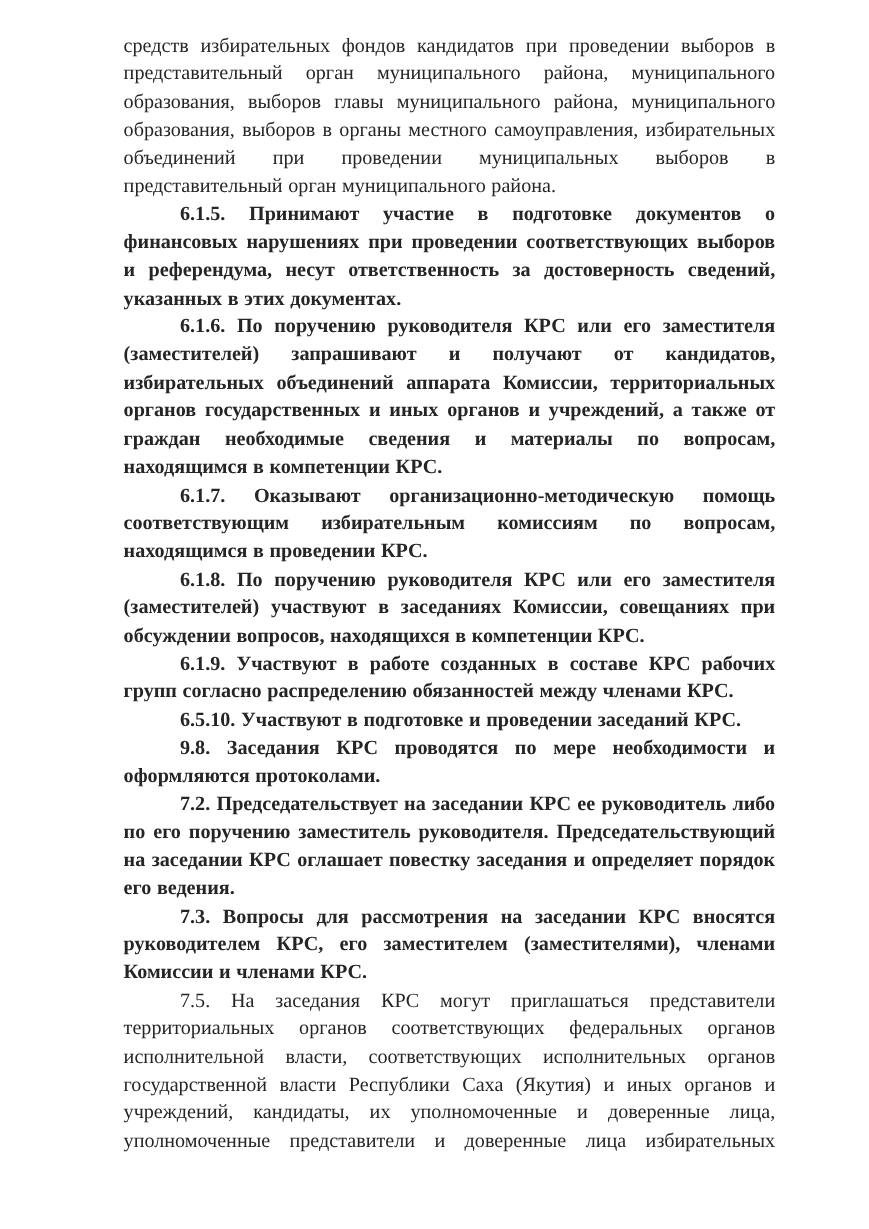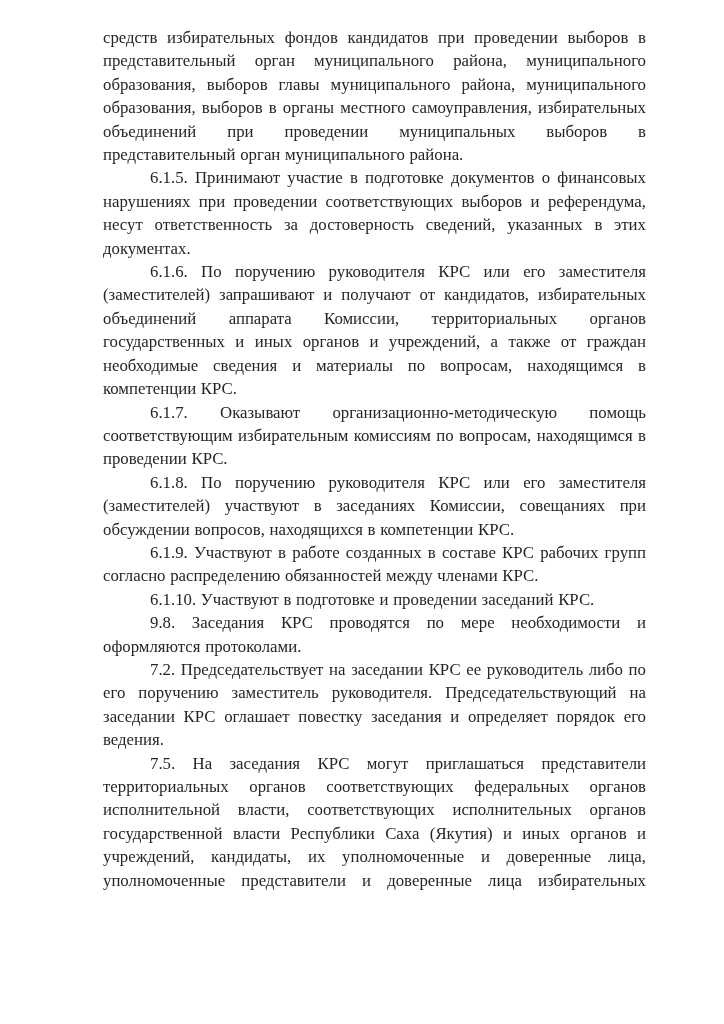--- a/index.html
+++ b/index.html
@@ -22,20 +22,21 @@
     color: #252525;
   }
   .page p {
     margin: 0;
     padding: 0;
     text-align: justify;
     word-spacing: 0.5px;
   }
   .para-indent {
     text-indent: 47px;
+    font-weight: bold;
   }
   .para-continuation {
     text-indent: 0;
   }
   .para-unfinished {
     text-indent: 47px;
     text-align-last: justify;
   }
   .section-heading {
     text-align: center;
@@ -47,17 +48,18 @@
 </head>
 <body>
 
 <div class="page">
   <p class="para-continuation">средств избирательных фондов кандидатов при проведении выборов в представительный орган муниципального района, муниципального образования, выборов главы муниципального района, муниципального образования, выборов в органы местного самоуправления, избирательных объединений при проведении муниципальных выборов в представительный орган муниципального района.</p>
   <p class="para-indent">6.1.5. Принимают участие в подготовке документов о финансовых нарушениях при проведении соответствующих выборов и референдума, несут ответственность за достоверность сведений, указанных в этих документах.</p>
   <p class="para-indent">6.1.6. По поручению руководителя КРС или его заместителя (заместителей) запрашивают и получают от кандидатов, избирательных объединений аппарата Комиссии, территориальных органов государственных и иных органов и учреждений, а также от граждан необходимые сведения и материалы по вопросам, находящимся в компетенции КРС.</p>
   <p class="para-indent">6.1.7. Оказывают организационно-методическую помощь соответствующим избирательным комиссиям по вопросам, находящимся в проведении КРС.</p>
   <p class="para-indent">6.1.8. По поручению руководителя КРС или его заместителя (заместителей) участвуют в заседаниях Комиссии, совещаниях при обсуждении вопросов, находящихся в компетенции КРС.</p>
   <p class="para-indent">6.1.9. Участвуют в работе созданных в составе КРС рабочих групп согласно распределению обязанностей между членами КРС.</p>
-  <p class="para-indent">6.1.10. Участвуют в подготовке и проведении заседаний КРС.</p>
+  <p class="para-indent">6.5.10. Участвуют в подготовке и проведении заседаний КРС.</p>
   <p class="para-indent">9.8. Заседания КРС проводятся по мере необходимости и оформляются протоколами.</p>
   <p class="para-indent">7.2. Председательствует на заседании КРС ее руководитель либо по его поручению заместитель руководителя. Председательствующий на заседании КРС оглашает повестку заседания и определяет порядок его ведения.</p>
+  <p class="para-indent">7.3. Вопросы для рассмотрения на заседании КРС вносятся руководителем КРС, его заместителем (заместителями), членами Комиссии и членами КРС.</p>
   <p class="para-unfinished">7.5. На заседания КРС могут приглашаться представители территориальных органов соответствующих федеральных органов исполнительной власти, соответствующих исполнительных органов государственной власти Республики Саха (Якутия) и иных органов и учреждений, кандидаты, их уполномоченные и доверенные лица, уполномоченные представители и доверенные лица избирательных</p>
 </div>
 
 </body></html>

